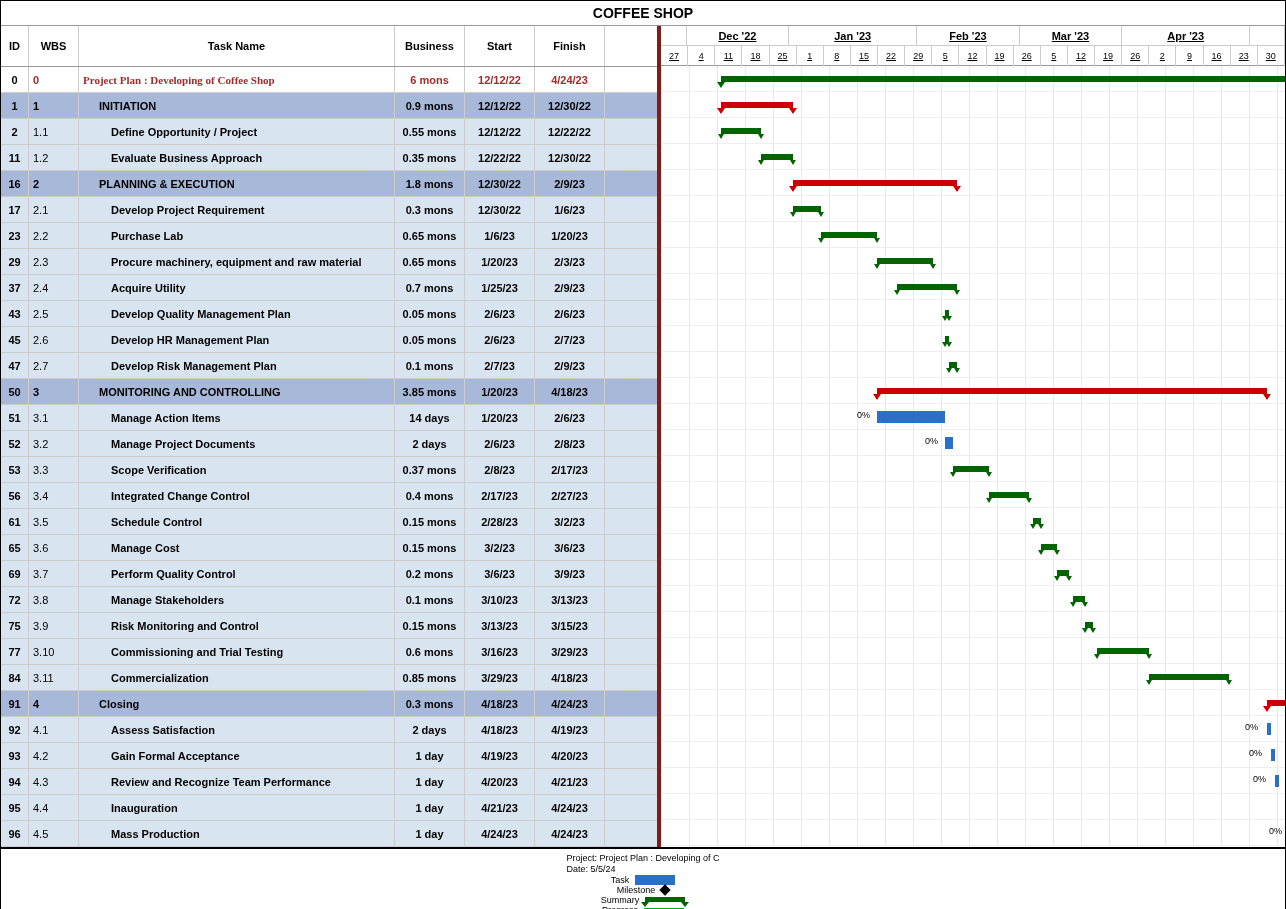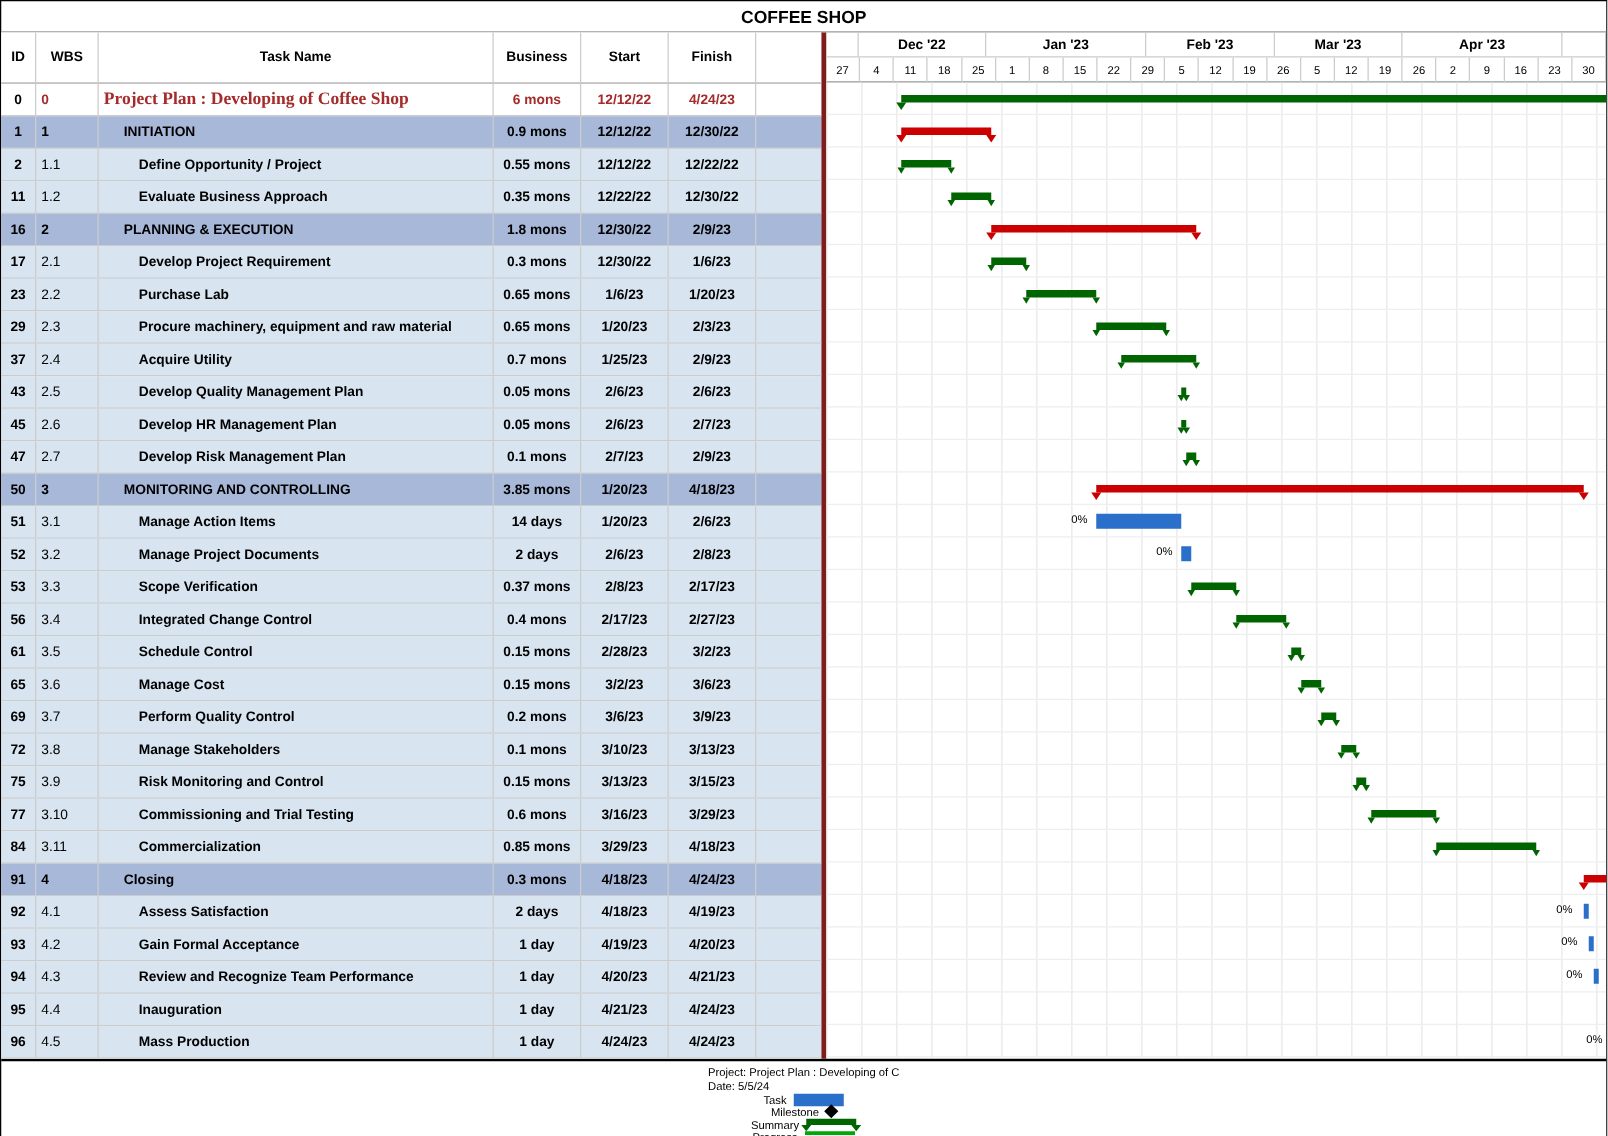--- a/index.html
+++ b/index.html
@@ -1,35 +1,35 @@
 <!DOCTYPE html>
 <html><head>
 <meta charset="utf-8">
 <style>
 * { box-sizing: border-box; margin: 0; padding: 0; }
 body { font-family: Arial, sans-serif; font-size: 11px; background: #fff; }
 .container { width: 1286px; border: 1px solid #000; }
 .title { text-align: center; font-weight: bold; font-size: 14px; padding: 4px; border-bottom: 1px solid #999; }
 .main { display: flex; }
 .table-area { width: 660px; border-right: 4px solid #7f1d1d; }
-.gantt-area { flex: 1; position: relative; overflow: hidden; }
+.gantt-area { flex: 1; position: relative; overflow: hidden; text-decoration: underline; }
 .header-row { display: flex; border-bottom: 1px solid #999; background: #fff; }
 .col-id { width: 28px; }
 .col-wbs { width: 50px; }
 .col-name { width: 316px; }
 .col-dur { width: 70px; }
 .col-start { width: 70px; }
 .col-finish { width: 70px; }
 .th { font-weight: bold; text-align: center; padding: 4px 2px; border-right: 1px solid #ccc; height: 40px; display: flex; align-items: center; justify-content: center; }
 .row { display: flex; height: 26px; align-items: stretch; border-bottom: 1px solid #ccc; }
 .cell { border-right: 1px solid #ccc; padding: 0 4px; display: flex; align-items: center; overflow: hidden; white-space: nowrap; }
 .cell.col-id { justify-content: center; font-weight: bold; }
 .cell.col-dur, .cell.col-start, .cell.col-finish { justify-content: center; font-weight: bold; }
 .row.lvl-0 { background: #fff; }
-.row.lvl-0 .col-name { color: #a52a2a; font-weight: bold; font-family: 'Times New Roman', serif; font-size: 14px; }
+.row.lvl-0 .col-name { color: #a52a2a; font-weight: bold; font-family: 'Times New Roman', serif; font-size: 11px; }
 .row.lvl-0 .col-wbs { color: #a52a2a; font-weight: bold; }
 .row.lvl-0 .col-dur, .row.lvl-0 .col-start, .row.lvl-0 .col-finish { color: #a52a2a; }
 .row.lvl-1 { background: #a8b8d8; font-weight: bold; }
 .row.lvl-2 { background: #d8e4f0; }
 .row.lvl-2 .col-name { font-weight: bold; }
 .indent-1 { padding-left: 20px !important; }
 .indent-2 { padding-left: 32px !important; }
 .timeline-header { height: 40px; border-bottom: 1px solid #999; position: relative; }
 .month-row { display: flex; height: 20px; border-bottom: 1px solid #ccc; }
 .month { border-right: 1px solid #ccc; text-align: center; font-weight: bold; font-size: 11px; display: flex; align-items: center; justify-content: center; }
@@ -50,21 +50,21 @@
 .bar.task { background: #2a6fc9; height: 12px; top: 7px; }
 .bar.mini { background: #006400; height: 6px; top: 10px; }
 .bar.mini::before, .bar.mini::after { content: ''; position: absolute; width: 0; height: 0; border-left: 3px solid transparent; border-right: 3px solid transparent; border-top: 5px solid #006400; top: 6px; }
 .bar.mini::before { left: -3px; }
 .bar.mini::after { right: -3px; }
 .milestone { position: absolute; width: 10px; height: 10px; background: #000; transform: rotate(45deg); top: 8px; }
 .pct { position: absolute; font-size: 9px; top: 6px; }
 .mlabel { position: absolute; font-size: 9px; top: 8px; }
 .footer { border-top: 2px solid #000; padding: 4px 8px; font-size: 9px; display: flex; align-items: center; flex-direction: column; }
 .footer-left { font-size: 9px; line-height: 1.2; }
-.legend-item { display: flex; gap: 6px; }
+.legend-item { display: flex; align-items: center; gap: 6px; }
 .leg-task { width: 40px; height: 10px; background: #2a6fc9; }
 .leg-mile { width: 8px; height: 8px; background: #000; transform: rotate(45deg); }
 .leg-sum { width: 40px; height: 5px; background: #006400; position: relative; }
 .leg-sum::before, .leg-sum::after { content:''; position:absolute; border-left:4px solid transparent; border-right:4px solid transparent; border-top:5px solid #006400; top:5px;}
 .leg-sum::before{left:-4px}.leg-sum::after{right:-4px}
 .leg-prog { width: 40px; height: 3px; background: #00a808; }
 .caption { border-top: 1px solid #999; padding: 6px 8px; font-size: 10px; }
 </style>
 </head>
 <body>

